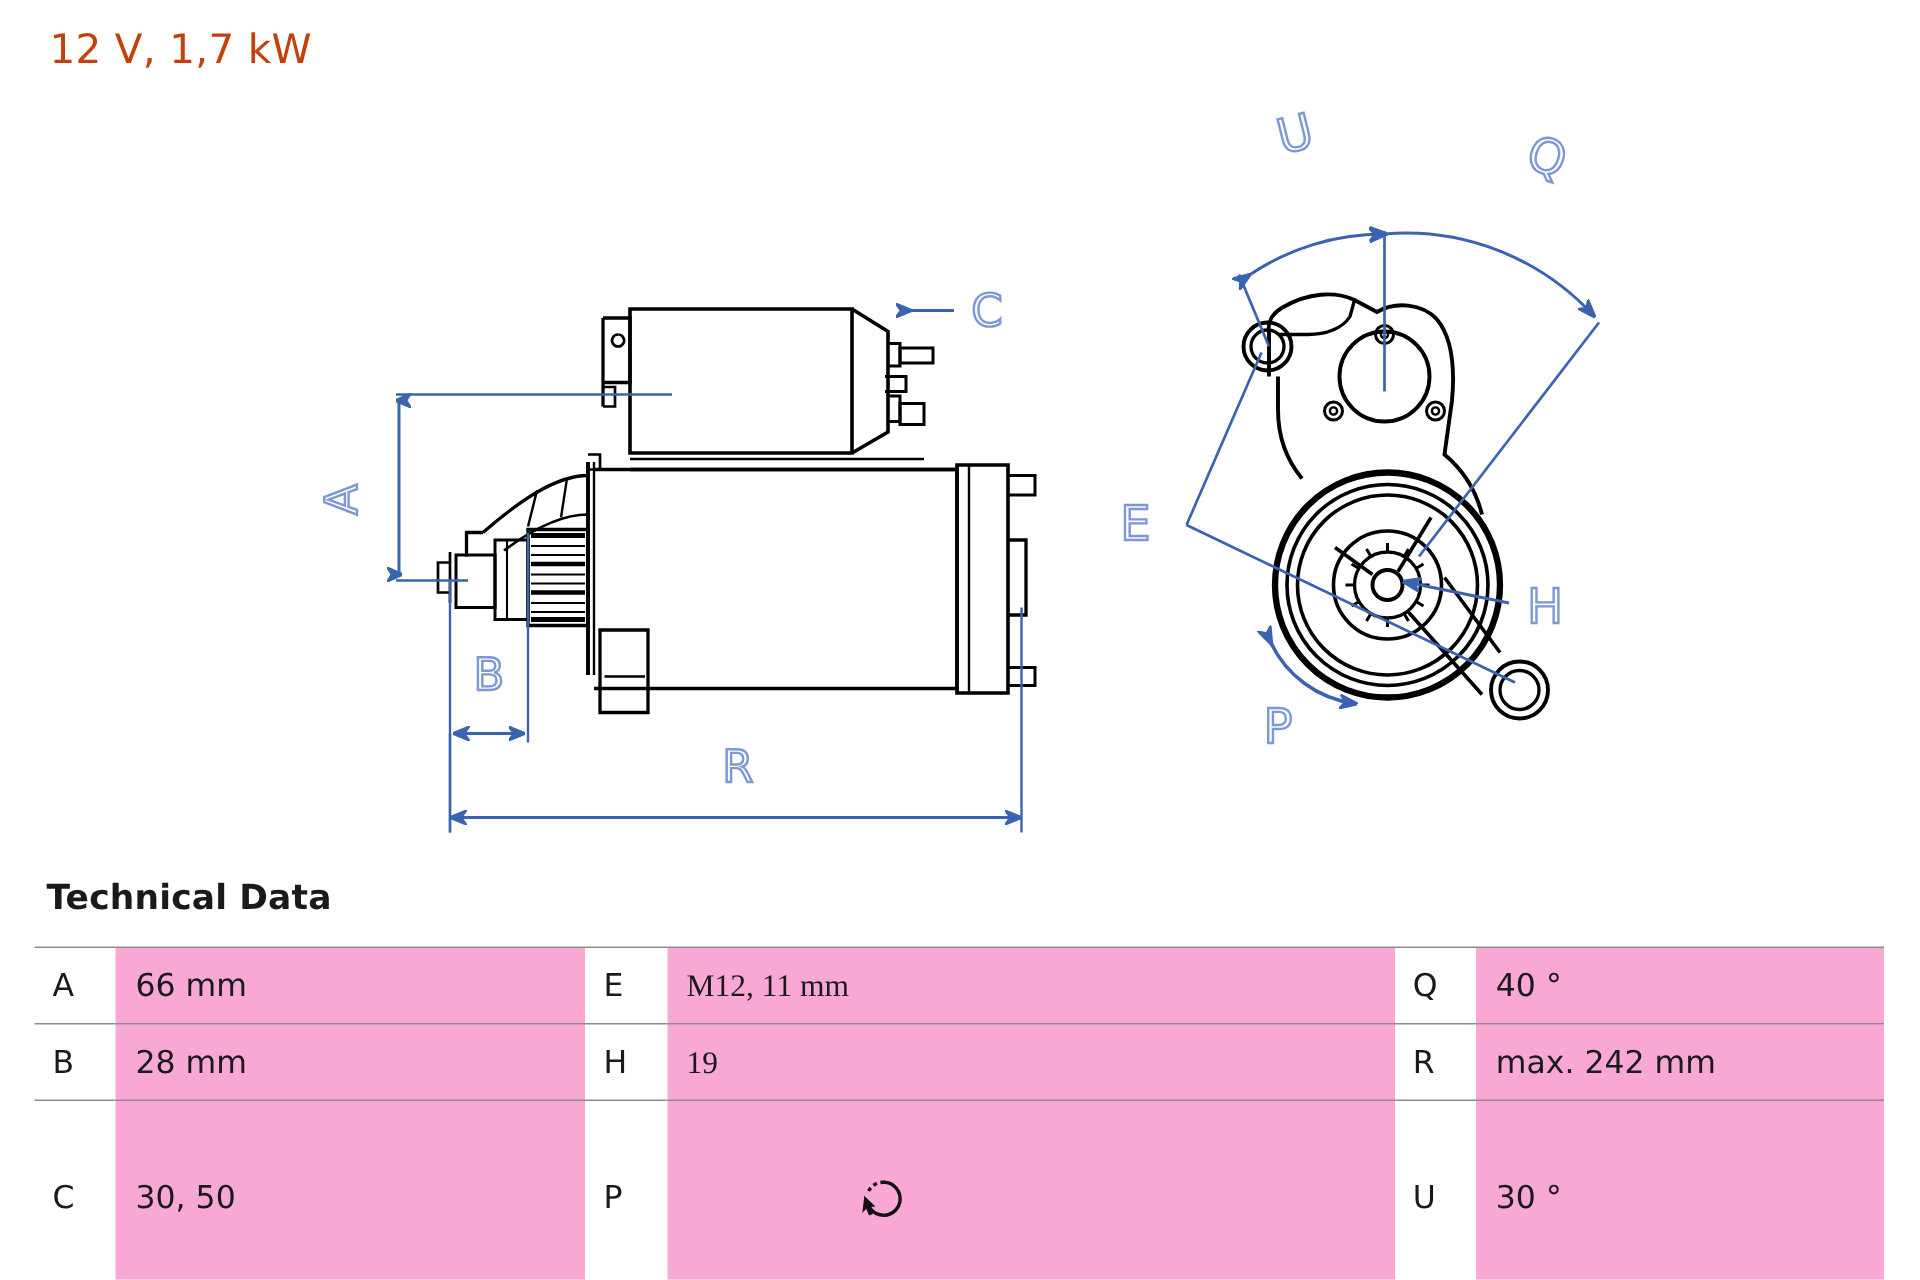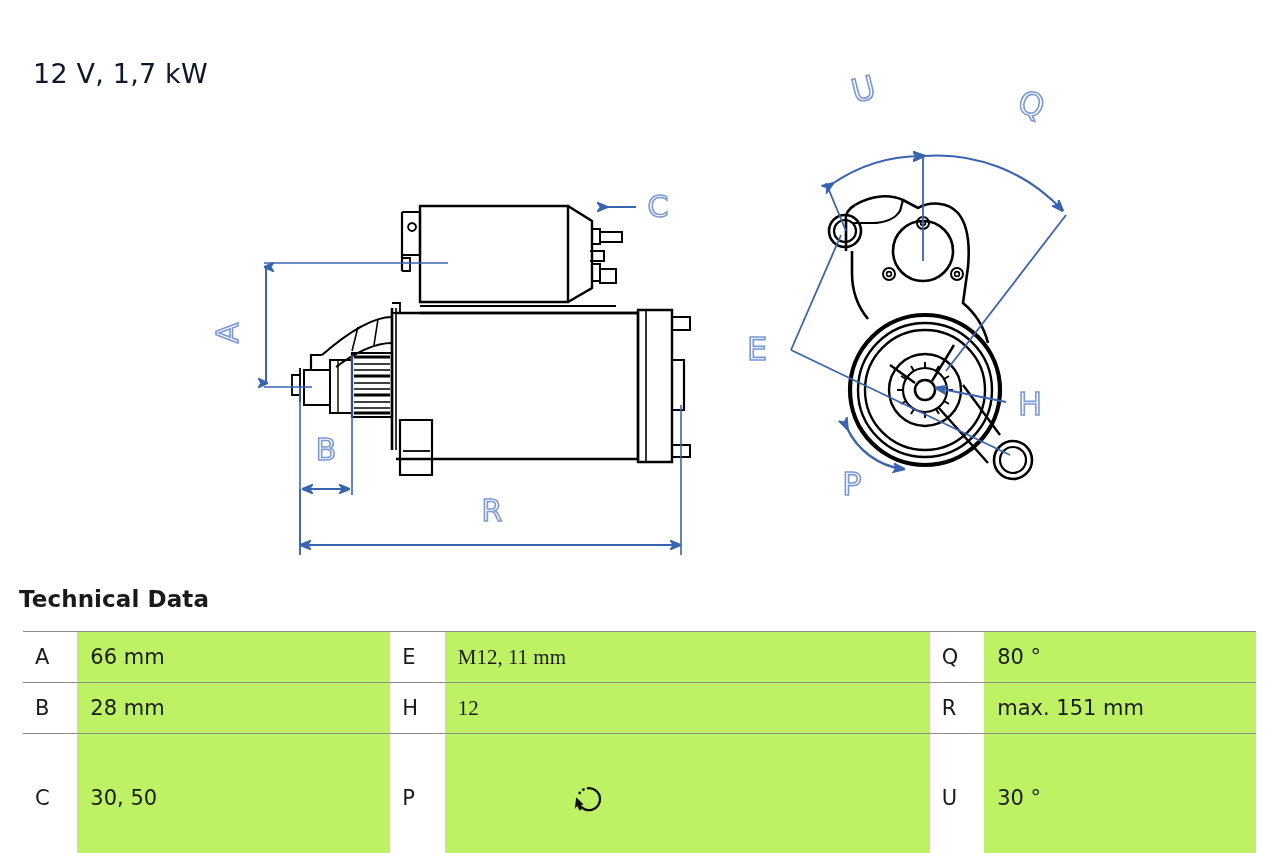--- a/index.html
+++ b/index.html
@@ -17,23 +17,22 @@
   }
 
   
   #product-title {
     position: absolute;
     left: 33px;
     top: 18px;
     font-size: 27px;
     font-weight: 400;
     letter-spacing: 0.2px;
-    color: #0f172a;
+    color: #c2410c;
     white-space: pre;
-    margin-top: 40px;
   }
 
   
   #drawing-area {
     position: absolute;
     left: 0;
     top: 55px;
     width: 1280px;
     height: 520px;
   }
@@ -43,21 +42,21 @@
 
   
   #tech-data-section {
     position: absolute;
     left: 0;
     top: 586px;
     width: 1280px;
   }
   #tech-data-heading {
     position: absolute;
-    left: 19px;
+    left: 31px;
     top: 0px;
     font-size: 23px;
     font-weight: bold;
     color: #1a1a1a;
     letter-spacing: 0.1px;
     white-space: pre;
   }
 
   #tech-table {
     position: absolute;
@@ -85,21 +84,21 @@
   #tech-table tr:first-child td {
     border-top: 1.5px solid #8c8c8c;
   }
   .k-cell {
     background: #ffffff;
     width: 54px;
     padding-left: 12px !important;
     box-sizing: border-box;
   }
   .v-cell {
-    background: #bef264;
+    background: #f9a8d4;
     padding-left: 13px !important;
     box-sizing: border-box;
   }
   .v-cell.wide1 { width: 311px; }
   .v-cell.wide2 { width: 482px; font-family: Liberation Serif, serif; }
   .v-cell.wide3 { width: 270px; }
 
   
   .rot-glyph {
     display: inline-block;
@@ -336,29 +335,29 @@
   <div id="tech-data-heading">Technical Data</div>
 
   <table id="tech-table">
     <tbody>
       <tr>
         <td class="k-cell">A</td>
         <td class="v-cell wide1">66 mm</td>
         <td class="k-cell">E</td>
         <td class="v-cell wide2">M12, 11 mm</td>
         <td class="k-cell">Q</td>
-        <td class="v-cell wide3">80 °</td>
+        <td class="v-cell wide3">40 °</td>
       </tr>
       <tr>
         <td class="k-cell">B</td>
         <td class="v-cell wide1">28 mm</td>
         <td class="k-cell">H</td>
-        <td class="v-cell wide2">12</td>
+        <td class="v-cell wide2">19</td>
         <td class="k-cell">R</td>
-        <td class="v-cell wide3">max. 151 mm</td>
+        <td class="v-cell wide3">max. 242 mm</td>
       </tr>
       <tr>
         <td class="k-cell">C</td>
         <td class="v-cell wide1">30, 50</td>
         <td class="k-cell">P</td>
         <td class="v-cell wide2">
           <span class="rot-glyph">
             <svg viewBox="0 0 30 30" width="30" height="30" fill="none" xmlns="http://www.w3.org/2000/svg">
 
               <path d="M16.5,4.2 A 11 11 0 1 1 6.0,19.6" stroke="#111111" stroke-width="2.3" fill="none" stroke-linecap="round"></path>

